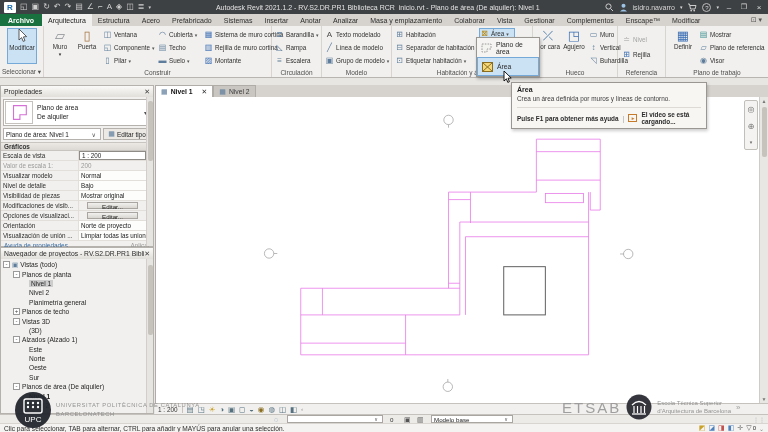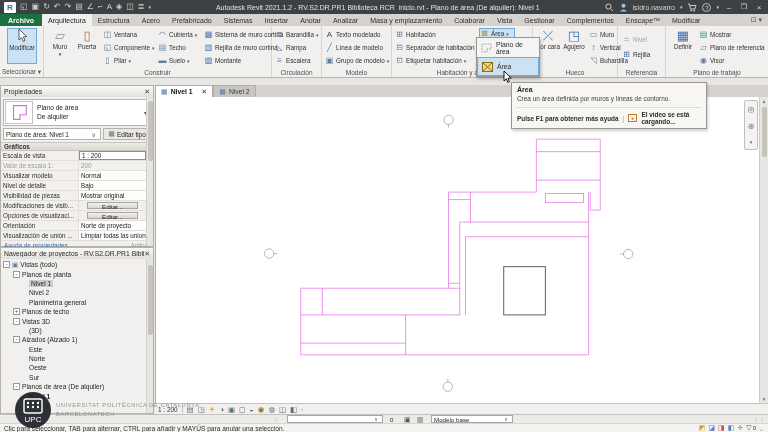--- a/index.html
+++ b/index.html
@@ -638,14 +638,31 @@
       <circle cx="14" cy="16" r="1.2" fill="#fff"></circle>
         <circle cx="19" cy="16" r="1.2" fill="#fff"></circle>
         <circle cx="24" cy="16" r="1.2" fill="#fff"></circle>
       <text x="19" y="31" font-size="8" fill="#fff" text-anchor="middle" font-family="Liberation Sans, sans-serif">UPC</text>
     </svg>
     <div class="utxt">
       <div>UNIVERSITAT POLITÈCNICA DE CATALUNYA</div>
       <div>BARCELONATECH</div>
     </div>
   </div>
+  <div class="abs" id="etsab">
+    <span class="big">ETSAB</span>
+    <svg width="26" height="26" viewBox="0 0 26 26">
+      <circle cx="13" cy="13" r="12.5" fill="#2b2b33"></circle>
+      <path d="M6 11 Q13 4 20 11" fill="none" stroke="#fff" stroke-width="1.3"></path>
+      <line x1="8" y1="12" x2="8" y2="19" stroke="#fff" stroke-width="1.2"></line>
+      <line x1="11.5" y1="12" x2="11.5" y2="19" stroke="#fff" stroke-width="1.2"></line>
+      <line x1="15" y1="12" x2="15" y2="19" stroke="#fff" stroke-width="1.2"></line>
+      <line x1="18.5" y1="12" x2="18.5" y2="19" stroke="#fff" stroke-width="1.2"></line>
+      <line x1="6" y1="20" x2="20" y2="20" stroke="#fff" stroke-width="1.3"></line>
+    </svg>
+    <div class="etxt">
+      <div>Escola Tècnica Superior</div>
+      <div>d'Arquitectura de Barcelona</div>
+    </div>
+    <span class="chev">»</span>
+  </div>
 
 </div>
 
 </body></html>

